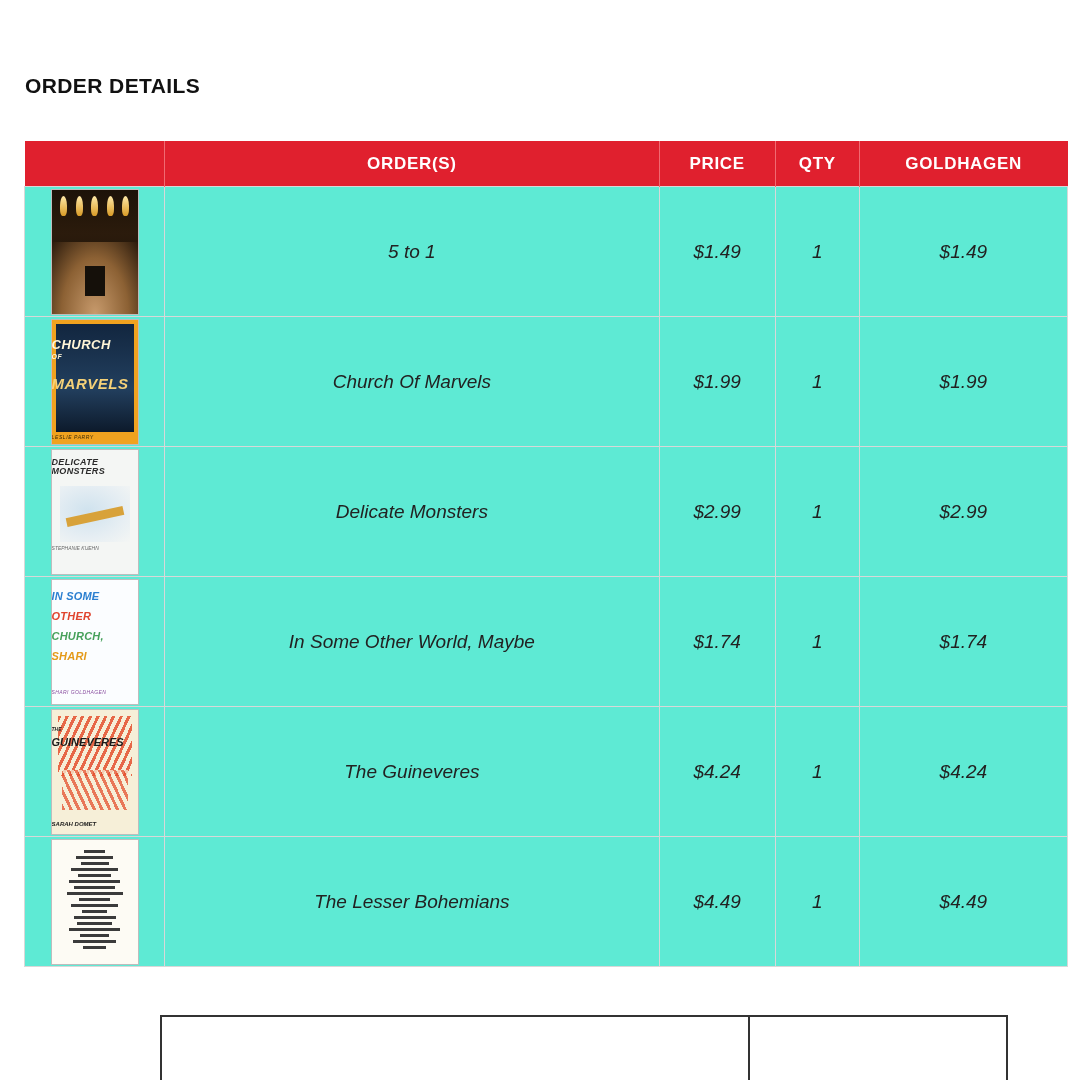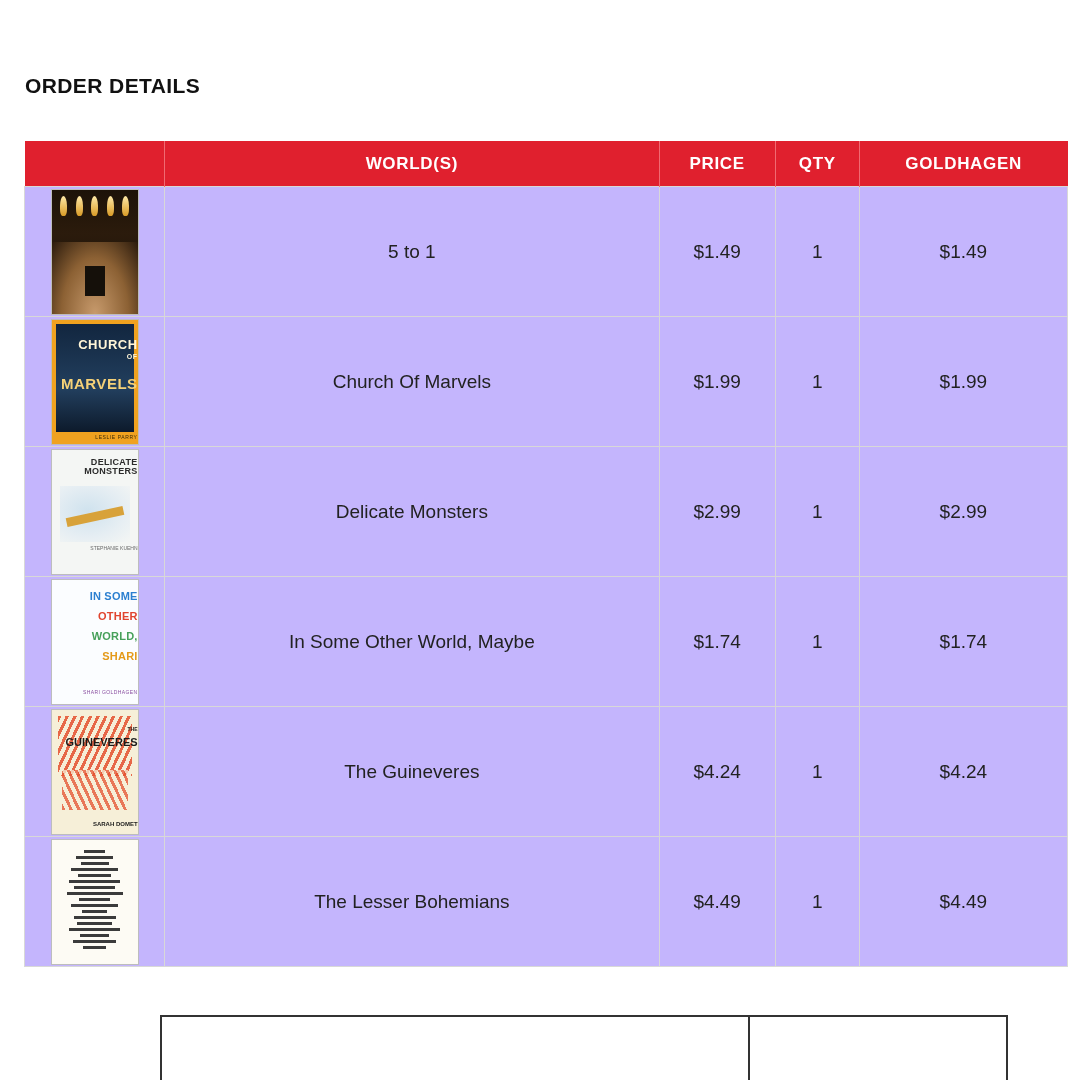--- a/index.html
+++ b/index.html
@@ -51,38 +51,39 @@
     vertical-align: middle;
   }
   table.order-table th:last-child { border-right: none; }
   table.order-table td {
     border: 1px solid #d8d8d8;
     font-size: 19px;
     color: #222222;
     text-align: center;
     vertical-align: middle;
     height: 127px;
-    background: #c4b5fd;
+    background: #5eead4;
+    font-style: italic;
   }
   td.thumb-cell {
     padding: 0;
     width: 140px;
     border-left: 1px solid #d8d8d8;
   }
   td.title-cell { text-align: center; }
   .cover {
     width: 88px;
     height: 126px;
     margin: 0 auto;
     border: 1px solid #bdbdbd;
     position: relative;
     overflow: hidden;
     font-size: 7px;
     line-height: 1.1;
-    text-align: right;
+    text-align: left;
     box-sizing: border-box;
   }
   
   .cov-5to1 {
     background: linear-gradient(#1d1208 0%, #2b1b0c 35%, #120c06 100%);
   }
   .cov-5to1 .flames {
     position: absolute; top: 6px; left: 0; right: 0;
     display: flex; justify-content: space-evenly;
   }
@@ -213,21 +214,21 @@
     <colgroup>
       <col style="width:140px">
       <col style="width:494px">
       <col style="width:116px">
       <col style="width:84px">
       <col style="width:208px">
     </colgroup>
     <thead>
       <tr>
         <th></th>
-        <th>WORLD(S)</th>
+        <th>ORDER(S)</th>
         <th>PRICE</th>
         <th>QTY</th>
         <th>GOLDHAGEN</th>
       </tr>
     </thead>
     <tbody>
 
       <tr>
         <td class="thumb-cell">
           <div class="cover cov-5to1">
@@ -277,21 +278,21 @@
         <td>$2.99</td>
         <td>1</td>
         <td>$2.99</td>
       </tr>
 
       <tr>
         <td class="thumb-cell">
           <div class="cover cov-world">
             <div class="line l1">IN SOME</div>
             <div class="line l2">OTHER</div>
-            <div class="line l3">WORLD,</div>
+            <div class="line l3">CHURCH,</div>
             <div class="line l4">SHARI</div>
             <div class="au">SHARI GOLDHAGEN</div>
           </div>
         </td>
         <td class="title-cell">In Some Other World, Maybe</td>
         <td>$1.74</td>
         <td>1</td>
         <td>$1.74</td>
       </tr>
 

